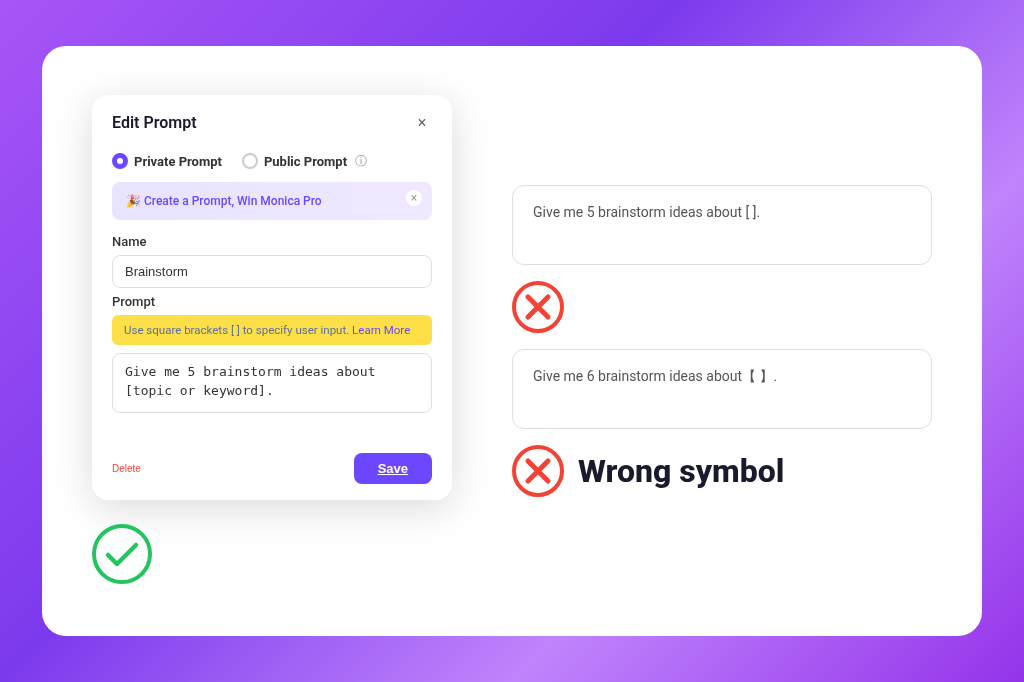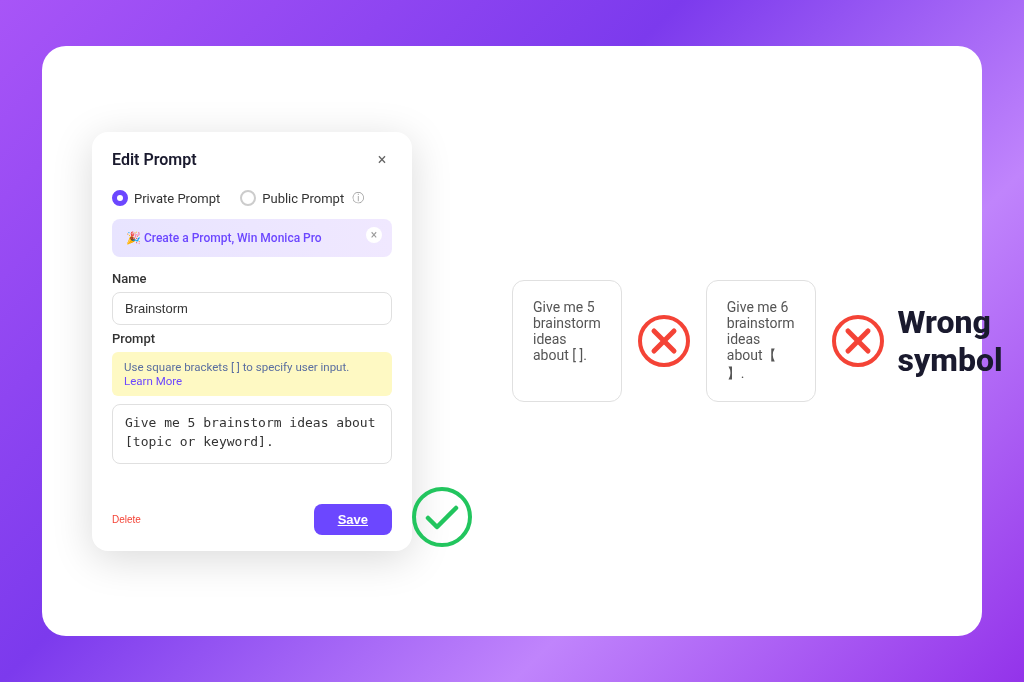--- a/index.html
+++ b/index.html
@@ -23,22 +23,22 @@
       display: flex;
       align-items: center;
       justify-content: space-between;
       padding: 40px 50px;
       position: relative;
     }
 
     
     .left-side {
       display: flex;
-      flex-direction: row;
-      align-items: flex-end;
+      flex-direction: column;
+      align-items: flex-start;
       width: 380px;
       position: relative;
     }
 
     .dialog {
       background: white;
       border-radius: 16px;
       box-shadow: 0 8px 40px rgba(0,0,0,0.15);
       width: 360px;
       padding: 0;
@@ -114,21 +114,21 @@
       border-radius: 50%;
     }
 
     .radio-circle.unselected {
       border-color: #ccc;
       background: white;
     }
 
     .radio-label {
       font-size: 13px;
-      font-weight: 400;
+      font-weight: 700;
     }
 
     .info-icon {
       color: #999;
       font-size: 12px;
       margin-left: 2px;
     }
 
     .promo-banner {
       background: linear-gradient(90deg, #e8e4ff, #f0e8ff);
@@ -179,21 +179,21 @@
       color: #333;
       margin-bottom: 6px;
       outline: none;
     }
 
     .prompt-section {
       margin-bottom: 8px;
     }
 
     .hint-box {
-      background: #fef9c3;
+      background: #fde047;
       border-radius: 6px;
       padding: 8px 12px;
       font-size: 11.5px;
       color: #5a6ea0;
       margin-bottom: 8px;
     }
 
     .hint-link {
       color: #6c47ff;
       text-decoration: none;
@@ -242,21 +242,21 @@
 
     .checkmark-circle {
       width: 60px;
       height: 60px;
       margin-top: 24px;
     }
 
     
     .right-side {
       display: flex;
-      flex-direction: row;
+      flex-direction: column;
       gap: 16px;
       width: 420px;
     }
 
     .example-box {
       border: 1.5px solid #e0e0e0;
       border-radius: 12px;
       padding: 18px 20px;
       background: white;
       font-size: 14px;

